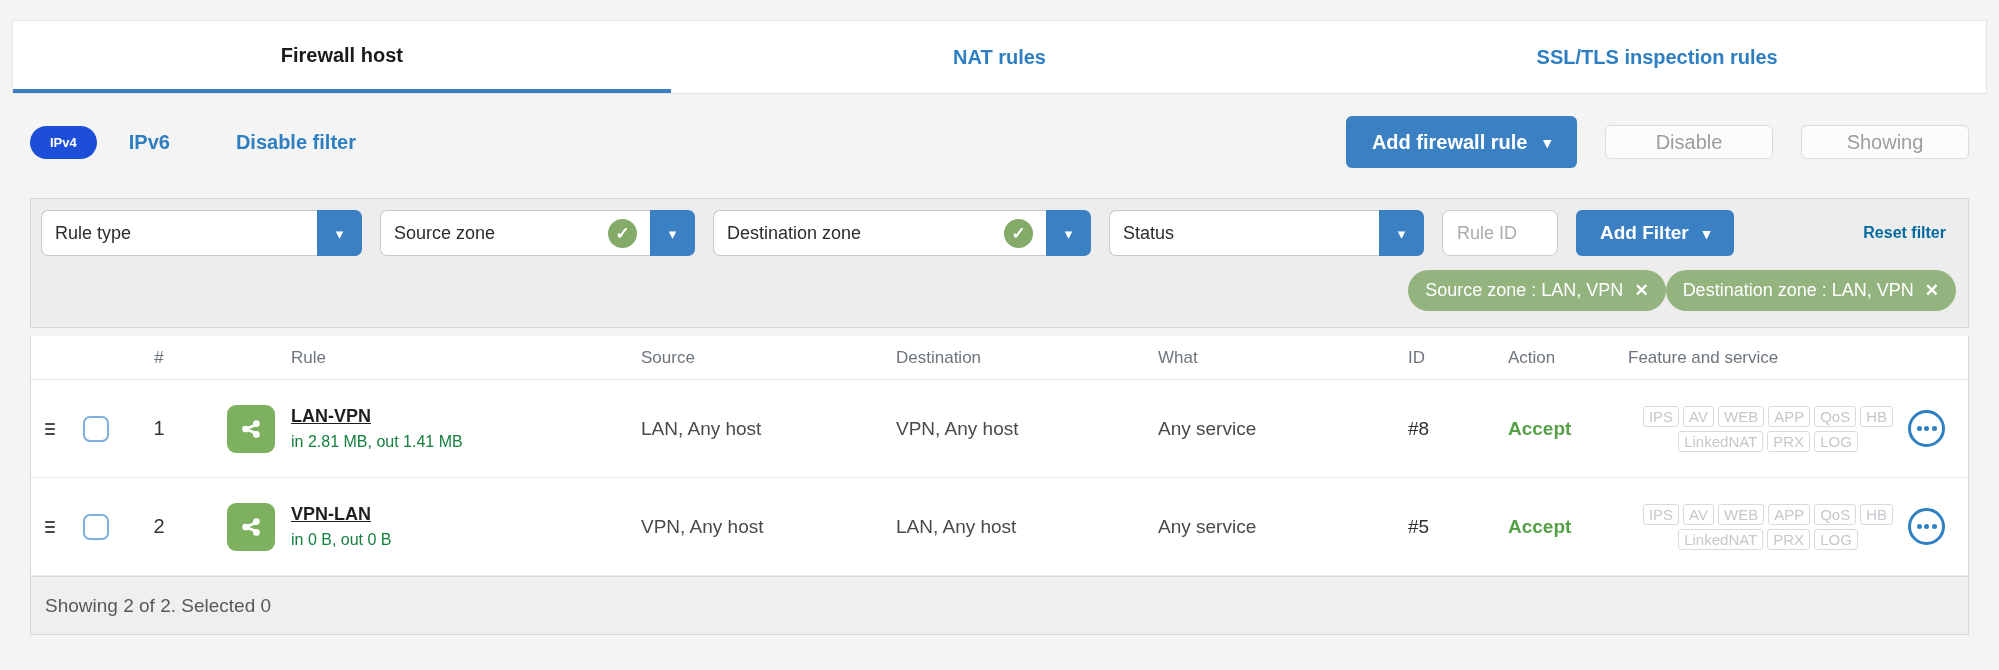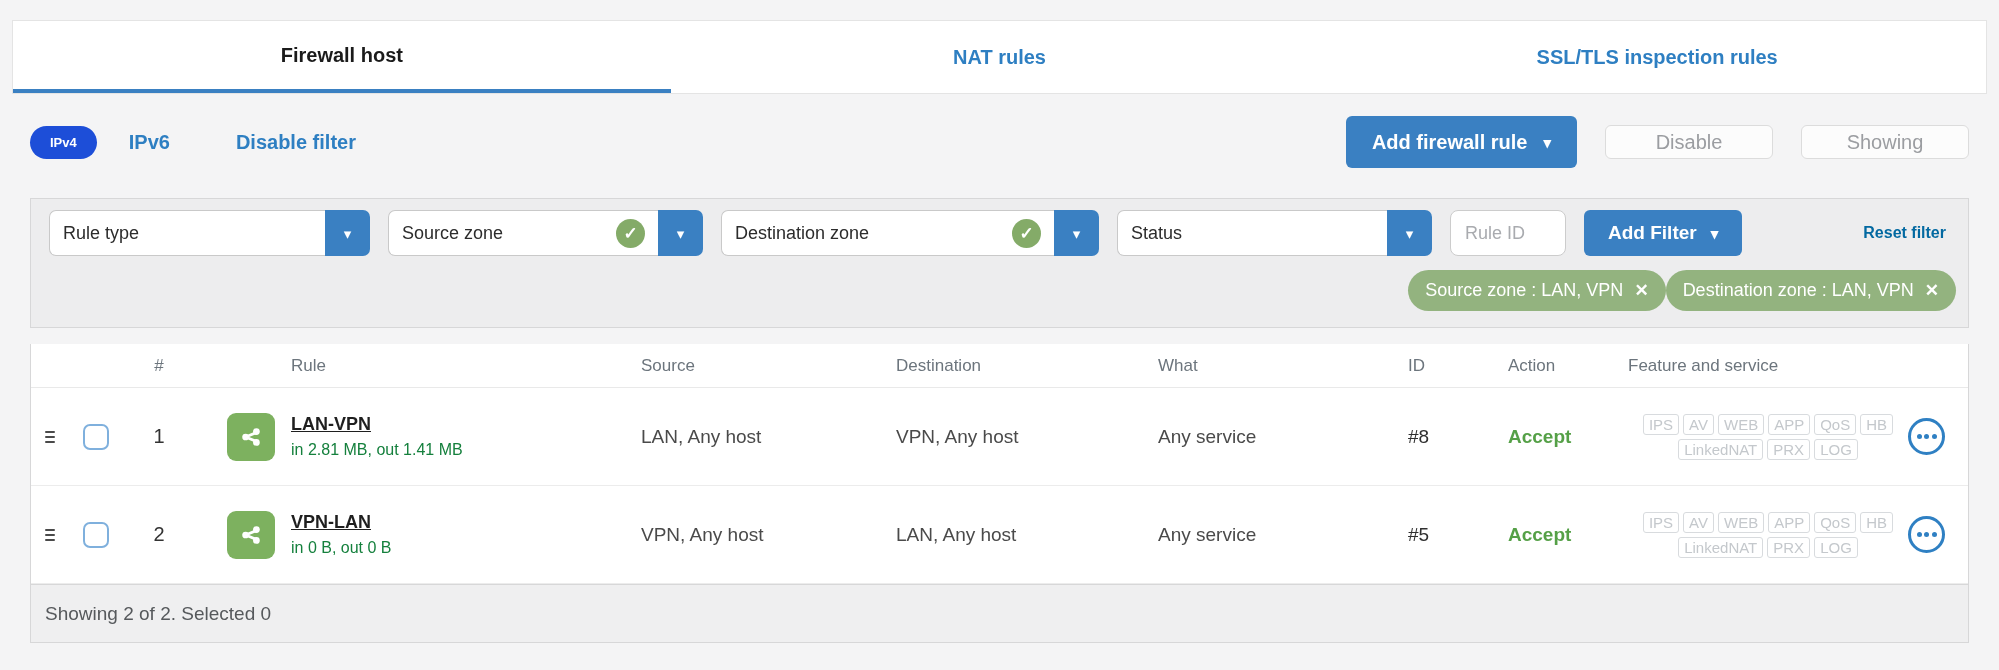--- a/index.html
+++ b/index.html
@@ -22,21 +22,21 @@
   .spacer { flex:1; }
   .btn-primary { background:#3a80c2; color:#fff; border:none; border-radius:6px;
     height:52px; padding:14px 26px; font-size:20px; font-weight:bold;
     display:flex; align-items:center; gap:16px; font-family:inherit; }
   .btn-ghost { background:#fcfcfc; color:#9b9da1; border:1px solid #dcdcdc;
     border-radius:6px; height:34px; width:168px; font-size:20px;
     margin-left:28px; font-family:inherit; }
   .chev { font-size:15px; line-height:1; }
 
   
-  .filterpanel { margin:30px 30px 16px 30px; background:#ededee; border:1px solid #d7d7d8;padding-left:8px; }
+  .filterpanel { margin:30px 30px 8px 30px; background:#ededee; border:1px solid #d7d7d8; }
   .filterrow { display:flex; align-items:center; gap:18px; padding:11px 10px 10px 10px; }
   .dd { display:flex; height:46px; cursor:pointer; }
   .dd-field { background:#fff; border:1px solid #c9c9c9; border-right:none;
     border-radius:7px 0 0 7px; display:flex; align-items:center; padding:0 13px;
     font-size:18px; color:#2c2c2c; }
   .dd-check { width:29px; height:29px; border-radius:50%; background:#84ab68;
     color:#fff; font-size:17px; font-weight:bold; display:flex; align-items:center;
     justify-content:center; margin-left:auto; }
   .dd-btn { width:45px; background:#3a80c2; border-radius:0 7px 7px 0;
     display:flex; align-items:center; justify-content:center; color:#fff; }

